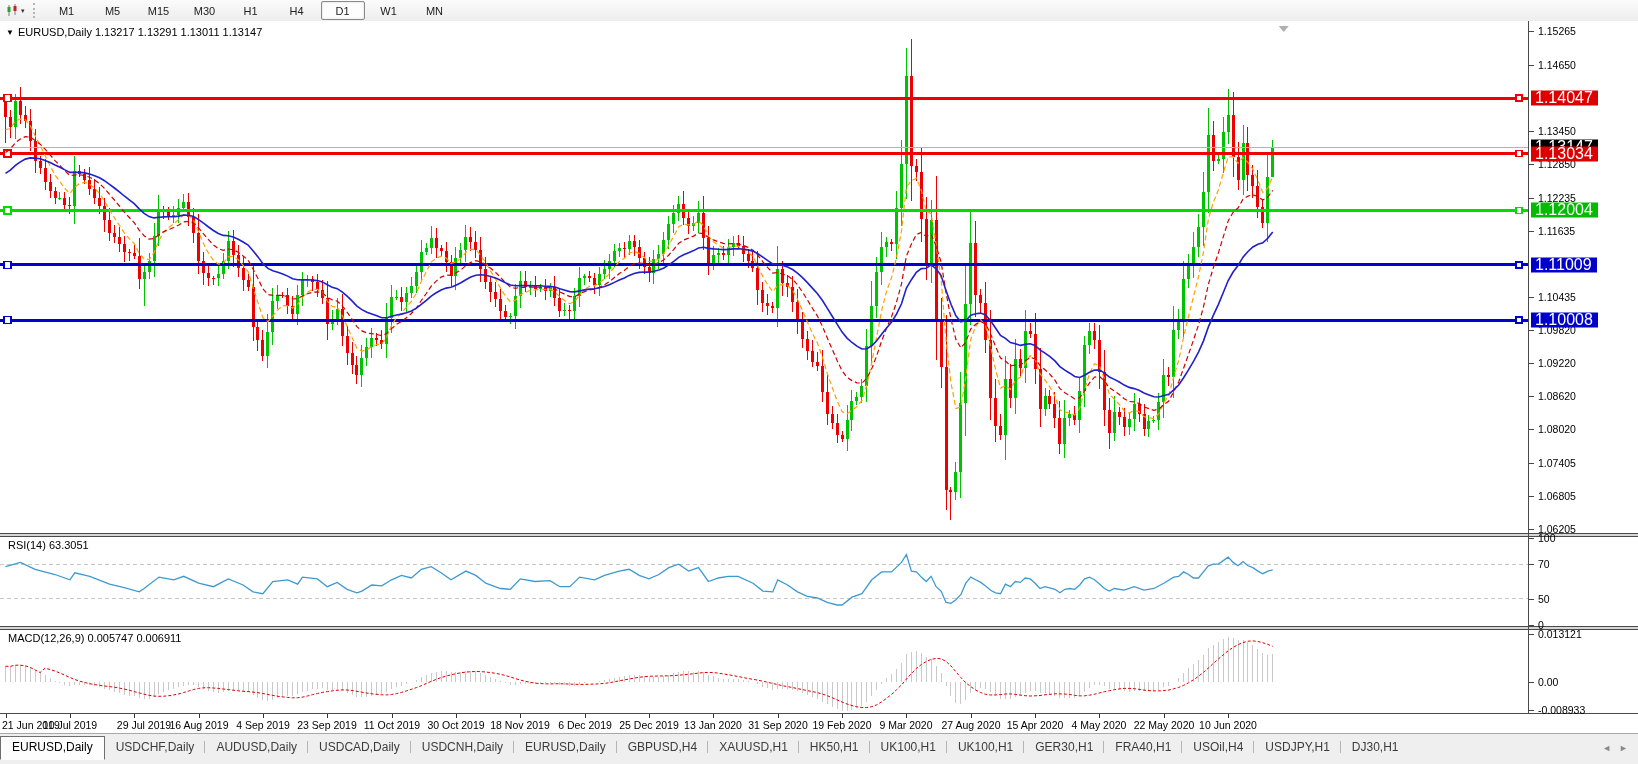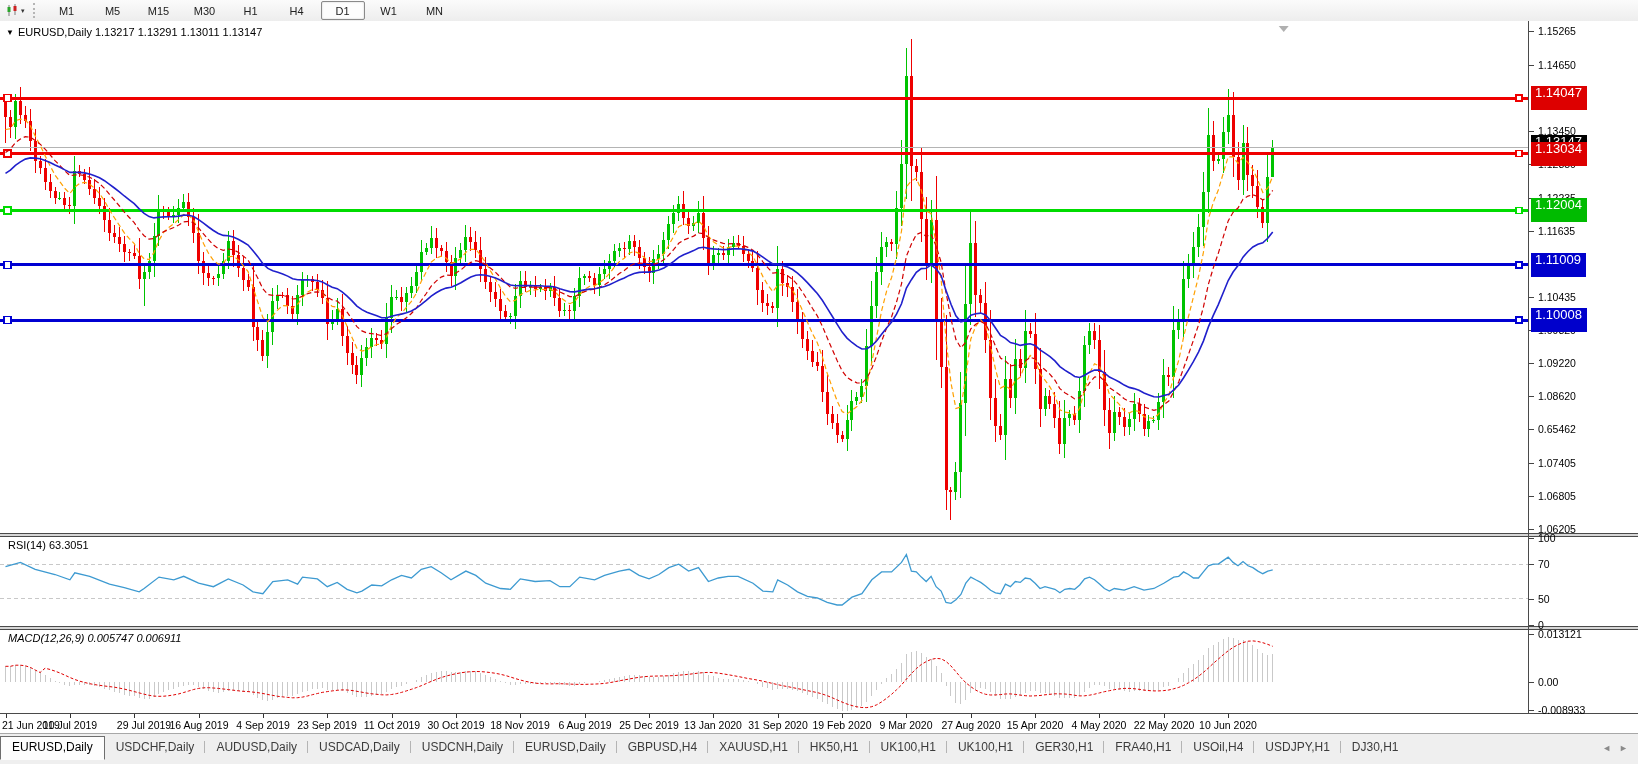--- a/index.html
+++ b/index.html
@@ -12,31 +12,31 @@
   .tf-btn{height:17px;min-width:30px;padding:0 6px;margin:0 1px;display:flex;align-items:center;justify-content:center;font-size:11px;color:#222;border:1px solid transparent;border-radius:2px;cursor:default;}
   .tf-btn.active{background:#fdfdfd;border:1px solid #8a8a8a;box-shadow:inset 0 0 2px #cfcfcf;}
   
   #chart-window{position:absolute;left:0;top:21px;width:1638px;height:712px;background:#fff;}
   #main-svg,#rsi-svg,#macd-svg{position:absolute;left:0;display:block;background:#fff;}
   #main-svg{top:1px;}
   #chart-title{position:absolute;left:6px;top:5px;font-size:11px;color:#000;display:flex;align-items:center;gap:4px;}
   #chart-title .caret{font-size:8px;color:#000;}
   .panel-label{position:absolute;left:8px;font-size:11px;color:#000;}
   #rsi-label{top:518px;}
-  #macd-label{top:611px;font-style:italic;}
+  #macd-label{top:611px;}
   .sep{position:absolute;left:0;width:1638px;background:#d6d6d6;border-top:1px solid #4a4a4a;border-bottom:1px solid #4a4a4a;box-sizing:border-box;}
   #sep1{top:512px;height:4px;}
   #sep2{top:605px;height:4px;}
   #macd-bottom{position:absolute;left:0;top:692px;width:1638px;height:1px;background:#4a4a4a;}
   #v-divider{position:absolute;left:1528px;top:0px;width:1px;height:692px;background:#4a4a4a;}
   
   #price-scale{position:absolute;left:1529px;top:0;width:109px;height:712px;}
   .tick-line{position:absolute;left:0;width:5px;height:1px;background:#444;}
   .tick-label{position:absolute;left:9px;transform:translateY(-50%);font-size:10.5px;color:#000;white-space:nowrap;}
-  .price-badge{position:absolute;left:2px;transform:translateY(-50%);height:24px;line-height:14px;padding:0 5px 0 4px;font-size:13px;color:#fff;white-space:nowrap;}
+  .price-badge{position:absolute;left:2px;transform:translateY(-50%);height:15px;line-height:14px;padding:0 5px 0 4px;font-size:16px;color:#fff;white-space:nowrap;}
   
   #date-axis{position:absolute;left:0;top:693px;width:1638px;height:20px;background:#fff;}
   .date-tick{position:absolute;top:0;width:1px;height:4px;background:#333;}
   .date-label{position:absolute;top:5px;font-size:10.5px;color:#000;white-space:nowrap;transform:translateX(-50%);}
   .date-label.flush{transform:none;}
   
   #tab-bar{position:absolute;left:0;top:733px;width:1638px;height:31px;background:#efefef;border-top:1px solid #a8a8a8;display:flex;align-items:flex-start;}
   #tabs{display:flex;align-items:flex-start;height:100%;overflow:hidden;flex:1;}
   .tab{position:relative;margin-top:3px;height:20px;line-height:20px;padding:0 11px;font-size:12px;color:#3c3c3c;white-space:nowrap;cursor:default;}
   .tab:not(.active):not(:last-child)::after{content:"";position:absolute;right:0;top:4px;width:1px;height:12px;background:#b4b4b4;}
@@ -911,21 +911,21 @@
         <div class="tick-label" style="top: 210px;">1.11635</div>
         <div class="tick-line" style="top: 276px;"></div>
         <div class="tick-label" style="top: 276px;">1.10435</div>
         <div class="tick-line" style="top: 309px;"></div>
         <div class="tick-label" style="top: 309px;">1.09820</div>
         <div class="tick-line" style="top: 342px;"></div>
         <div class="tick-label" style="top: 342px;">1.09220</div>
         <div class="tick-line" style="top: 375px;"></div>
         <div class="tick-label" style="top: 375px;">1.08620</div>
         <div class="tick-line" style="top: 408px;"></div>
-        <div class="tick-label" style="top: 408px;">0.65462</div>
+        <div class="tick-label" style="top: 408px;">1.08020</div>
         <div class="tick-line" style="top: 442px;"></div>
         <div class="tick-label" style="top: 442px;">1.07405</div>
         <div class="tick-line" style="top: 475px;"></div>
         <div class="tick-label" style="top: 475px;">1.06805</div>
         <div class="tick-line" style="top: 508px;"></div>
         <div class="tick-label" style="top: 508px;">1.06205</div>
         <div class="price-badge" style="top: 77px; background: rgb(221, 0, 0);">1.14047</div>
         <div class="price-badge" style="top: 126px; background: rgb(0, 0, 0);">1.13147</div>
         <div class="price-badge" style="top: 133px; background: rgb(221, 0, 0);">1.13034</div>
         <div class="price-badge" style="top: 189px; background: rgb(0, 187, 0);">1.12004</div>
@@ -959,21 +959,21 @@
         <div class="date-label" style="left: 263px;">4 Sep 2019</div>
         <div class="date-tick" style="left: 327px;"></div>
         <div class="date-label" style="left: 327px; text-align: center;">23 Sep 2019</div>
         <div class="date-tick" style="left: 392px;"></div>
         <div class="date-label" style="left: 392px;">11 Oct 2019</div>
         <div class="date-tick" style="left: 456px;"></div>
         <div class="date-label" style="left: 456px;">30 Oct 2019</div>
         <div class="date-tick" style="left: 520px;"></div>
         <div class="date-label" style="left: 520px;">18 Nov 2019</div>
         <div class="date-tick" style="left: 585px;"></div>
-        <div class="date-label" style="left: 585px;">6 Aug 2019</div>
+        <div class="date-label" style="left: 585px;">6 Dec 2019</div>
         <div class="date-tick" style="left: 649px;"></div>
         <div class="date-label" style="left: 649px;">25 Dec 2019</div>
         <div class="date-tick" style="left: 713px;"></div>
         <div class="date-label" style="left: 713px;">13 Jan 2020</div>
         <div class="date-tick" style="left: 778px;"></div>
         <div class="date-label" style="left: 778px;">31 Sep 2020</div>
         <div class="date-tick" style="left: 842px;"></div>
         <div class="date-label" style="left: 842px;">19 Feb 2020</div>
         <div class="date-tick" style="left: 906px;"></div>
         <div class="date-label" style="left: 906px;">9 Mar 2020</div>

